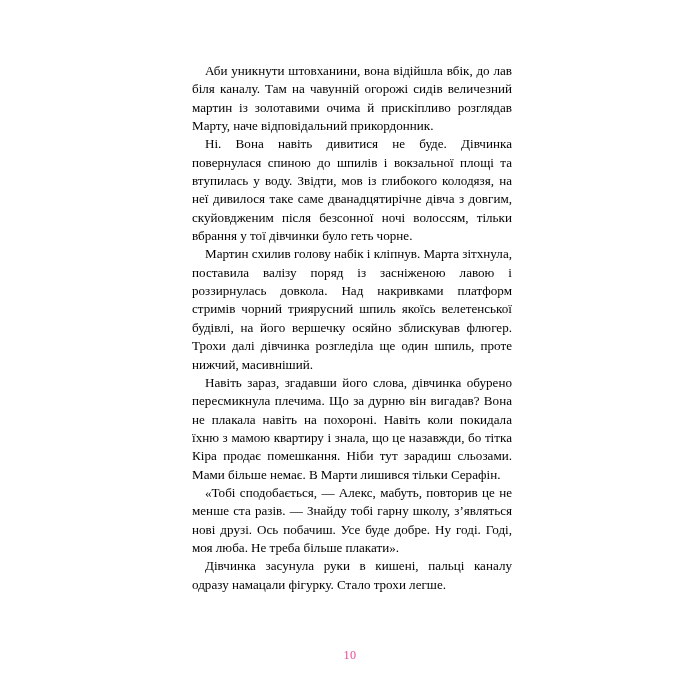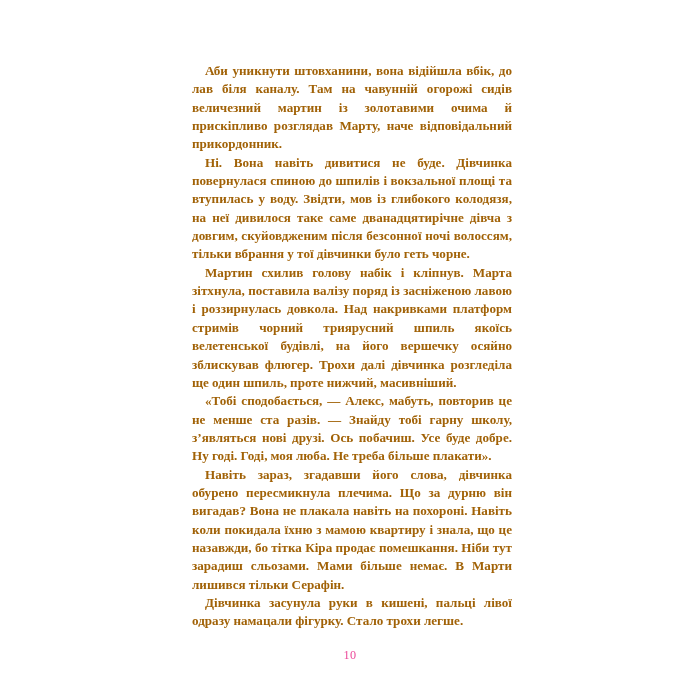--- a/index.html
+++ b/index.html
@@ -28,23 +28,22 @@
 
   .text-block {
     position: absolute;
     left: 192px;
     top: 62px;
     width: 320px;
     text-align: justify;
     text-justify: inter-word;
     font-size: 13.1px;
     line-height: 18.35px;
-    color: #a16207;
+    color: #000000;
     hyphens: manual;
-    font-weight: bold;
     -webkit-hyphens: manual;
   }
 
   .para {
     margin: 0;
     text-indent: 13px;
     text-align: justify;
     word-spacing: -0.1px;
     letter-spacing: 0.01px;
   }
@@ -68,20 +67,20 @@
 </style>
 </head>
 <body>
 
 <div class="page">
 
   <div class="text-block">
     <p class="para">Аби уникнути штовханини, вона відійшла вбік, до лав біля каналу. Там на чавунній огорожі сидів величезний мартин із золотавими очима й прискіпливо розглядав Марту, наче відповідальний прикордонник.</p>
     <p class="para">Ні. Вона навіть дивитися не буде. Дівчинка повернулася спиною до шпилів і вокзальної площі та втупилась у воду. Звідти, мов із глибокого колодязя, на неї дивилося таке саме дванадцятирічне дівча з довгим, скуйовдженим після безсонної ночі волоссям, тільки вбрання у тої дівчинки було геть чорне.</p>
     <p class="para">Мартин схилив голову набік і кліпнув. Марта зітхнула, поставила валізу поряд із засніженою лавою і роззирнулась довкола. Над накривками платформ стримів чорний триярусний шпиль якоїсь велетенської будівлі, на його вершечку осяйно зблискував флюгер. Трохи далі дівчинка розгледіла ще один шпиль, проте нижчий, масивніший.</p>
+    <p class="para">Навіть зараз, згадавши його слова, дівчинка обурено пересмикнула плечима. Що за дурню він вигадав? Вона не плакала навіть на похороні. Навіть коли покидала їхню з мамою квартиру і знала, що це назавжди, бо тітка Кіра продає помешкання. Ніби тут зарадиш сльозами. Мами більше немає. В Марти лишився тільки Серафін.</p>
     <p class="para">«Тобі сподобається, — Алекс, мабуть, повторив це не менше ста разів. — Знайду тобі гарну школу, з’являться нові друзі. Ось побачиш. Усе буде добре. Ну годі. Годі, моя люба. Не треба більше плакати».</p>
-    <p class="para">Навіть зараз, згадавши його слова, дівчинка обурено пересмикнула плечима. Що за дурню він вигадав? Вона не плакала навіть на похороні. Навіть коли покидала їхню з мамою квартиру і знала, що це назавжди, бо тітка Кіра продає помешкання. Ніби тут зарадиш сльозами. Мами більше немає. В Марти лишився тільки Серафін.</p>
-    <p class="para">Дівчинка засунула руки в кишені, пальці лівої одразу намацали фігурку. Стало трохи легше.</p>
+    <p class="para">Дівчинка засунула руки в кишені, пальці каналу одразу намацали фігурку. Стало трохи легше.</p>
   </div>
 
   <div class="page-number">10</div>
 
 </div>
 
 </body></html>

